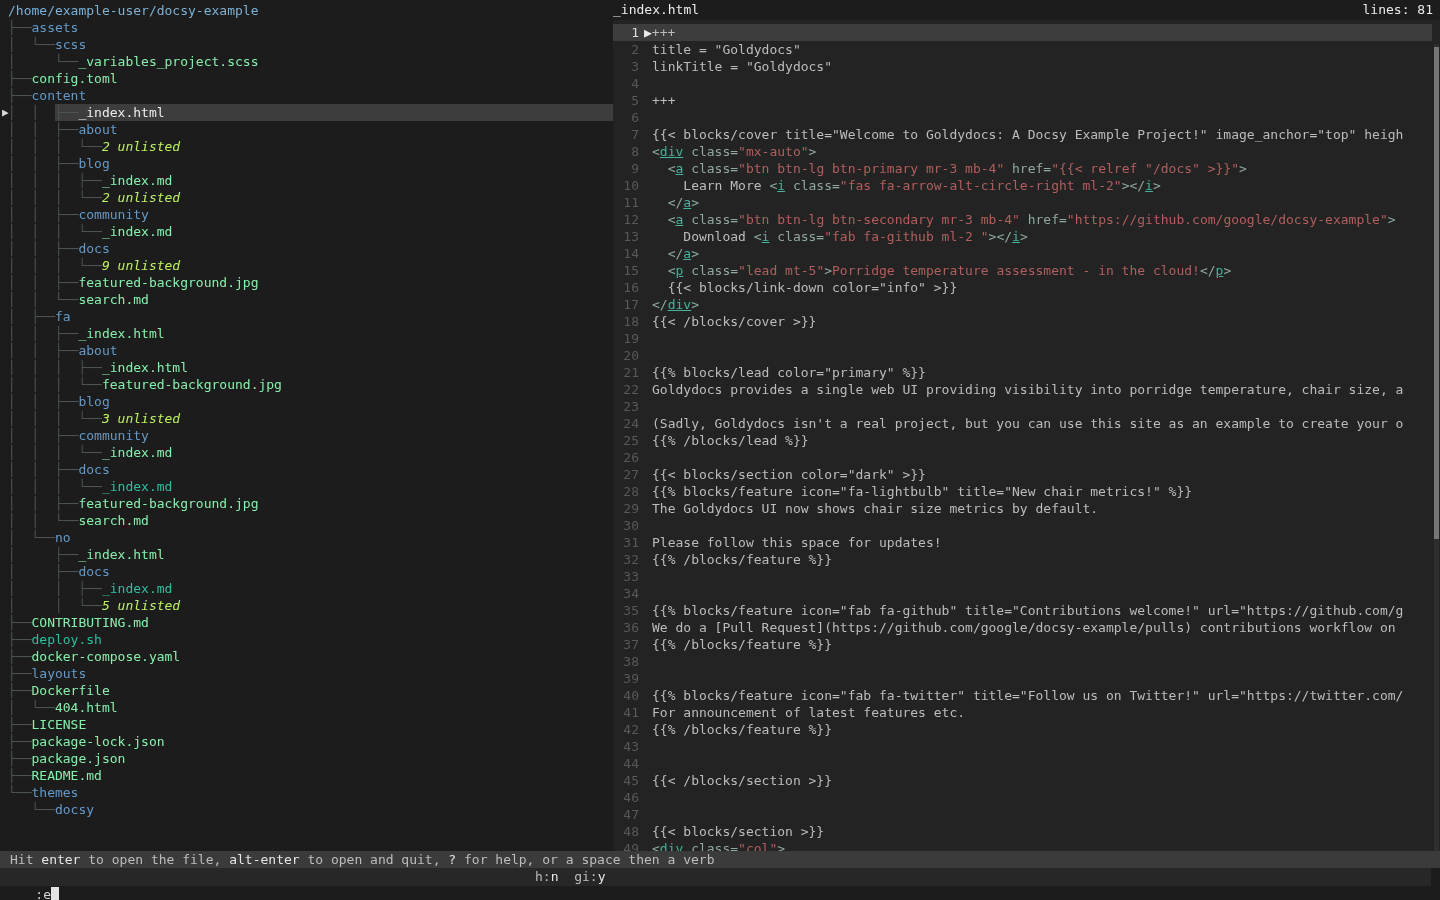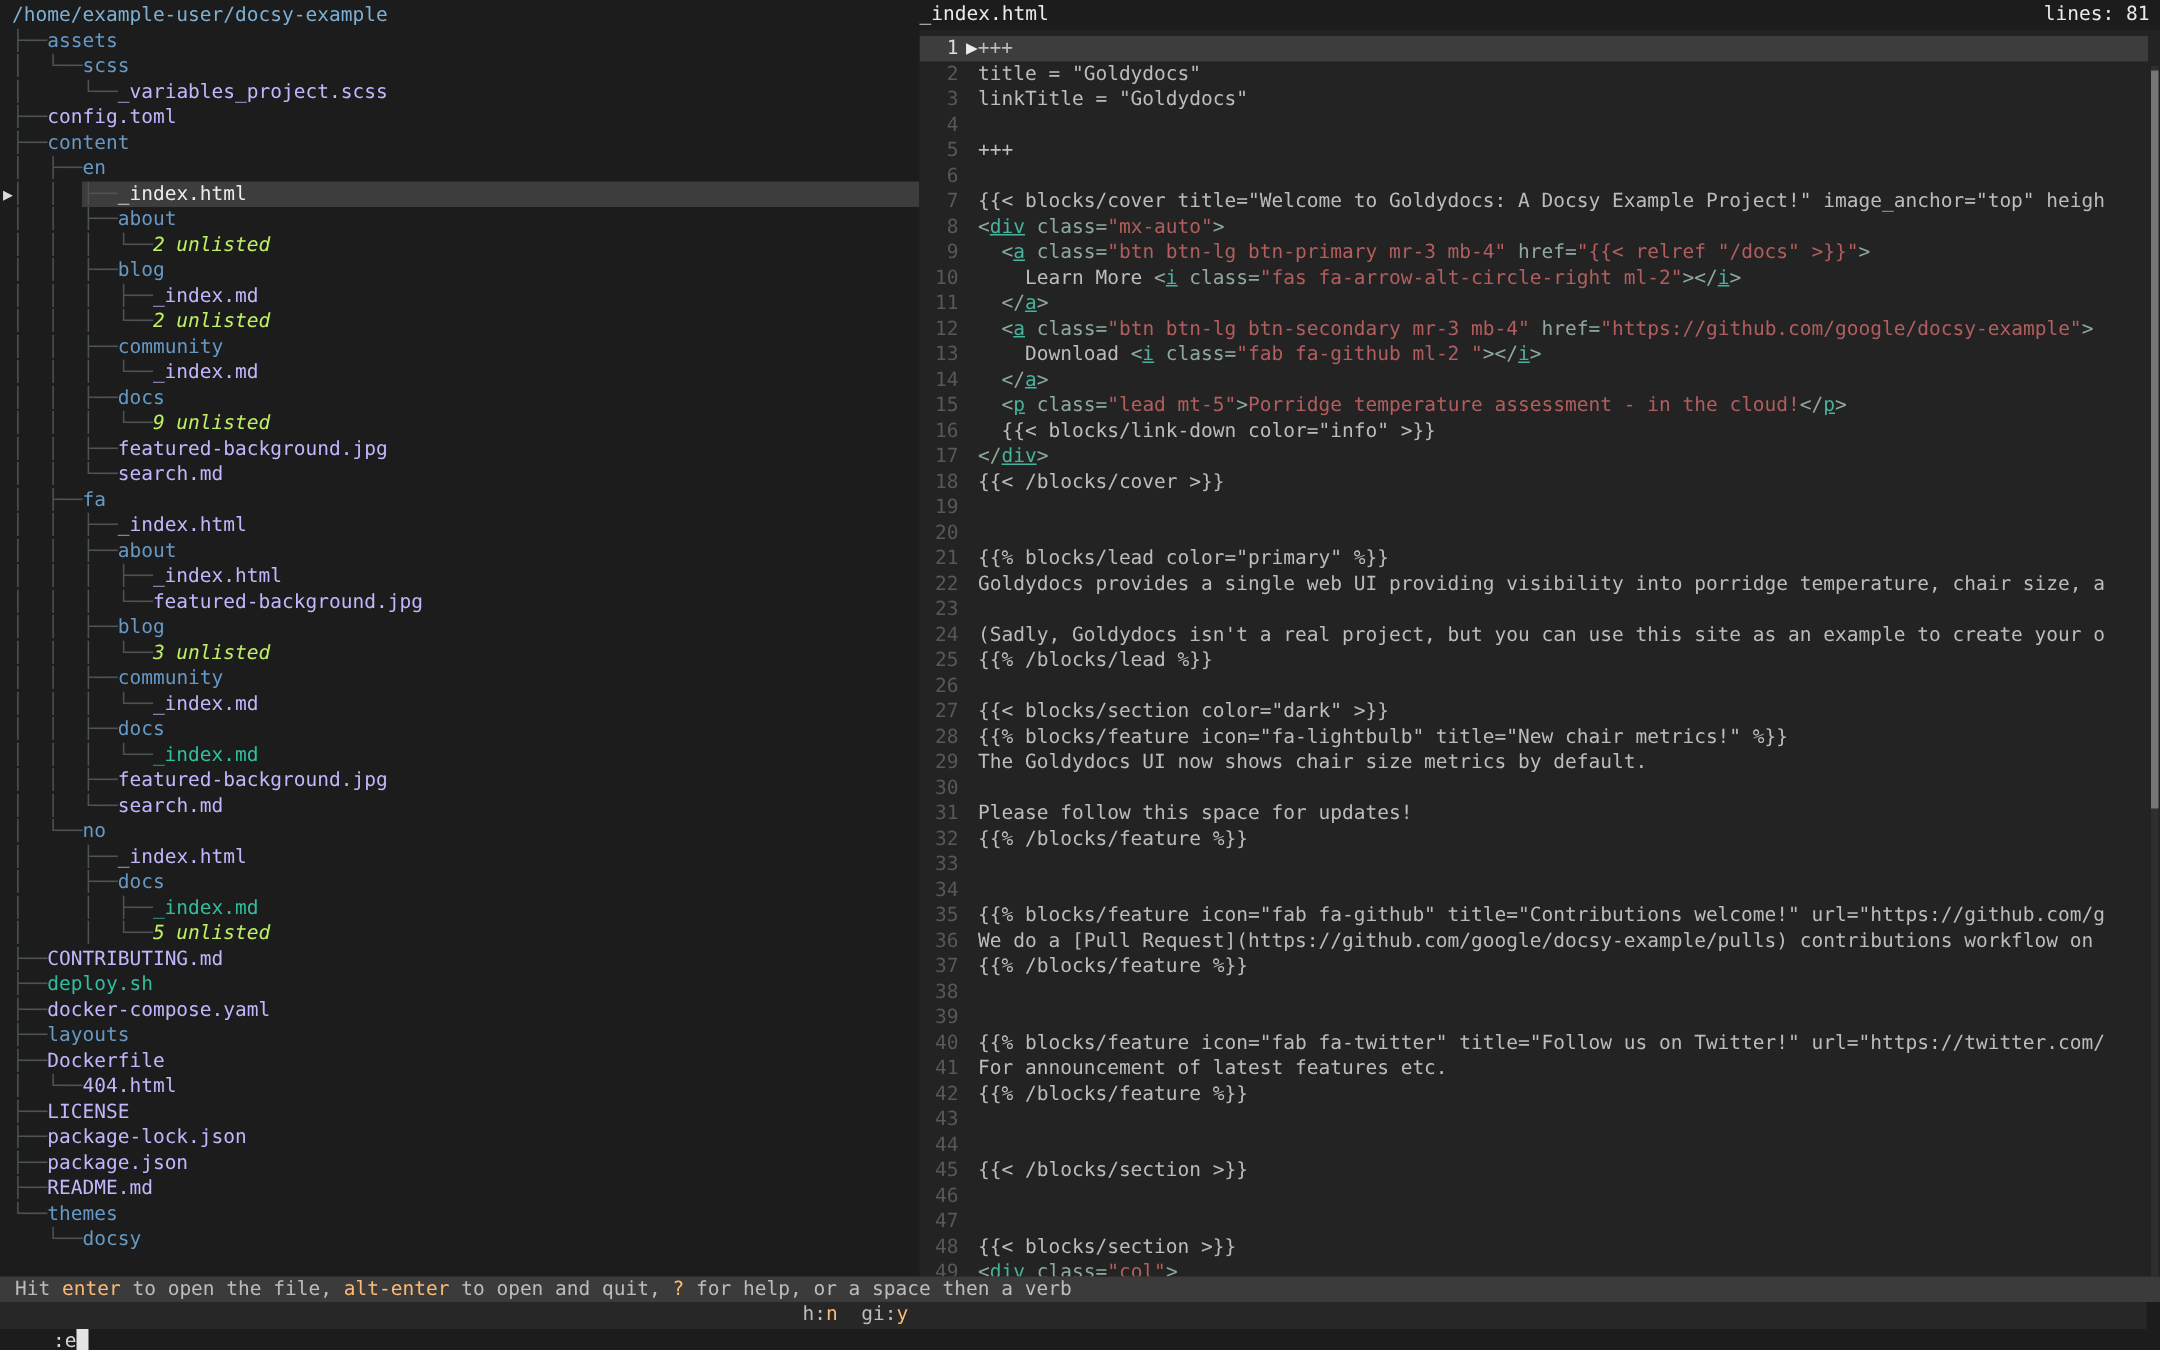--- a/index.html
+++ b/index.html
@@ -11,21 +11,21 @@
   }
   .window { position:relative; width:1440px; height:724px;border-radius:30px; }
 
   
   .left-panel { position:absolute; left:0; top:0; width:613px; height:851px; overflow:hidden; padding-top:2px; }
   .trow { position:relative; height:17px; line-height:17px; white-space:pre; padding-left:8px; }
   .trow.sel { background:linear-gradient(90deg, transparent 55px, #3d3d3d 55px); }
   .branch { color:#4b5356; }
   .t-path { color:#7cb0d4; }
   .t-dir  { color:#6699c6; }
-  .t-file { color:#c4b5fd; }
+  .t-file { color:#86efac; }
   .t-exec { color:#2fbfa0; }
   .t-unl  { color:#bef264; font-style:italic; }
   .t-selname { color:#ececec; }
   .ptr { position:absolute; left:2px; top:0; color:#dadada; font-size:11px; }
 
   
   .right-panel { position:absolute; left:613px; top:0; width:827px; height:851px; }
   .preview-header { position:relative; height:20px; line-height:20px; color:#eaeaea; white-space:pre; }
   .preview-title { position:absolute; left:0; top:0; }
   .preview-lines { position:absolute; right:7px; top:0; }
@@ -40,39 +40,38 @@
   .sa { color:#8fa8a0; }
   .st { color:#46b39c;text-decoration:underline; }
   .ss { color:#b25e5e; }
   .scur { color:#ececec; }
 
   .scrollbar { position:absolute; right:1px; top:24px; width:5px; height:823px; background:#2e2e2e; }
   .scrollbar .thumb { position:absolute; left:0; top:3px; width:5px; height:492px; background:#767676; }
 
   
   .status-bar { position:absolute; left:0; top:851px; width:1440px; height:17px; background:#3b3b3b; line-height:17px; white-space:pre; padding-left:10px; color:#d6d6d6; }
-  .sk { color:#fdba74; }
+  .sk { color:#e5e5e5; }
   .input-row { position:absolute; left:0; top:868px; width:1431px; height:18px; background:#272727; line-height:18px; white-space:pre; padding-left:4px; color:#d6d6d6; }
   .cursor { display:inline-block; width:8px; height:14px; background:#e4e4e4; vertical-align:-2px; }
   .flags { position:absolute; left:535px; top:0; color:#a9a9a9; }
 </style>
 </head>
 <body>
 
 <div class="window">
 
   <div class="left-panel">
     <div class="trow"><span class="t-path">/home/example-user/docsy-example</span></div>
     <div id="tree">
         <div class="trow"><span class="branch">├──</span><span class="t-dir">assets</span></div>
         <div class="trow"><span class="branch">│  └──</span><span class="t-dir">scss</span></div>
         <div class="trow"><span class="branch">│     └──</span><span class="t-file">_variables_project.scss</span></div>
         <div class="trow"><span class="branch">├──</span><span class="t-file">config.toml</span></div>
         <div class="trow"><span class="branch">├──</span><span class="t-dir">content</span></div>
-        <div class="trow"><span class="branch">│  ├──</span><span class="t-dir">en</span></div>
         <div class="trow sel"><span class="ptr">▶</span><span class="branch">│  │  </span><span class="branch">├──</span><span class="t-selname">_index.html</span></div>
         <div class="trow"><span class="branch">│  │  ├──</span><span class="t-dir">about</span></div>
         <div class="trow"><span class="branch">│  │  │  └──</span><span class="t-unl">2 unlisted</span></div>
         <div class="trow"><span class="branch">│  │  ├──</span><span class="t-dir">blog</span></div>
         <div class="trow"><span class="branch">│  │  │  ├──</span><span class="t-file">_index.md</span></div>
         <div class="trow"><span class="branch">│  │  │  └──</span><span class="t-unl">2 unlisted</span></div>
         <div class="trow"><span class="branch">│  │  ├──</span><span class="t-dir">community</span></div>
         <div class="trow"><span class="branch">│  │  │  └──</span><span class="t-file">_index.md</span></div>
         <div class="trow"><span class="branch">│  │  ├──</span><span class="t-dir">docs</span></div>
         <div class="trow"><span class="branch">│  │  │  └──</span><span class="t-unl">9 unlisted</span></div>

